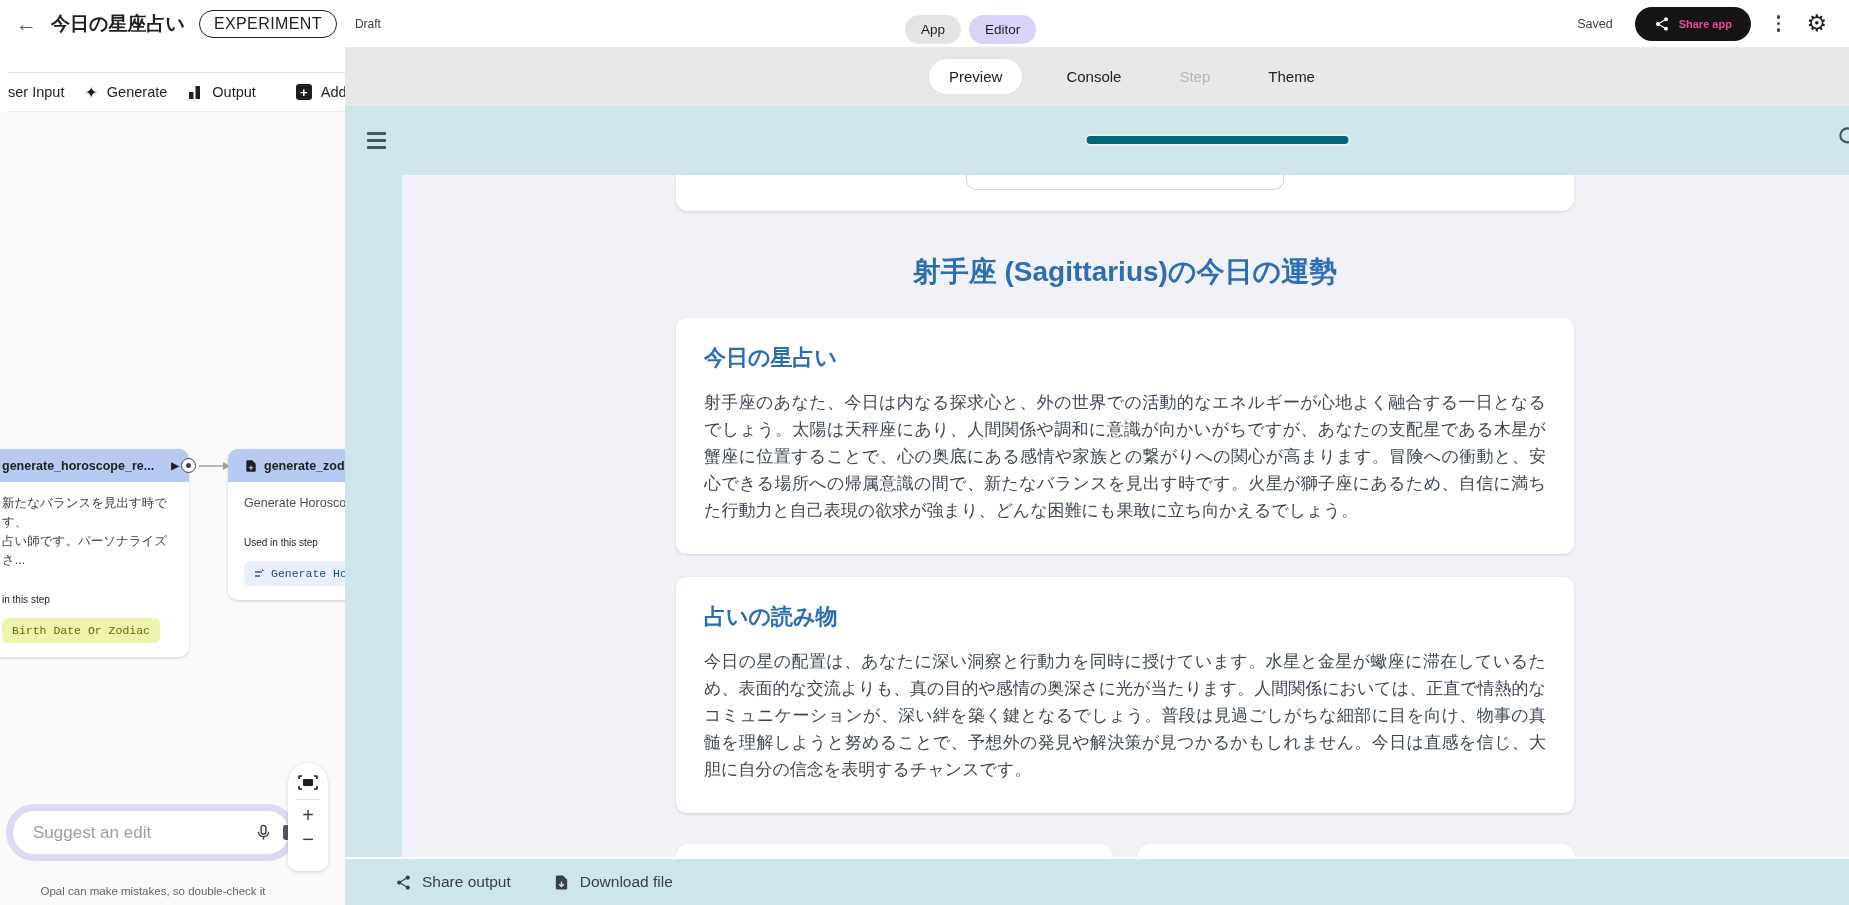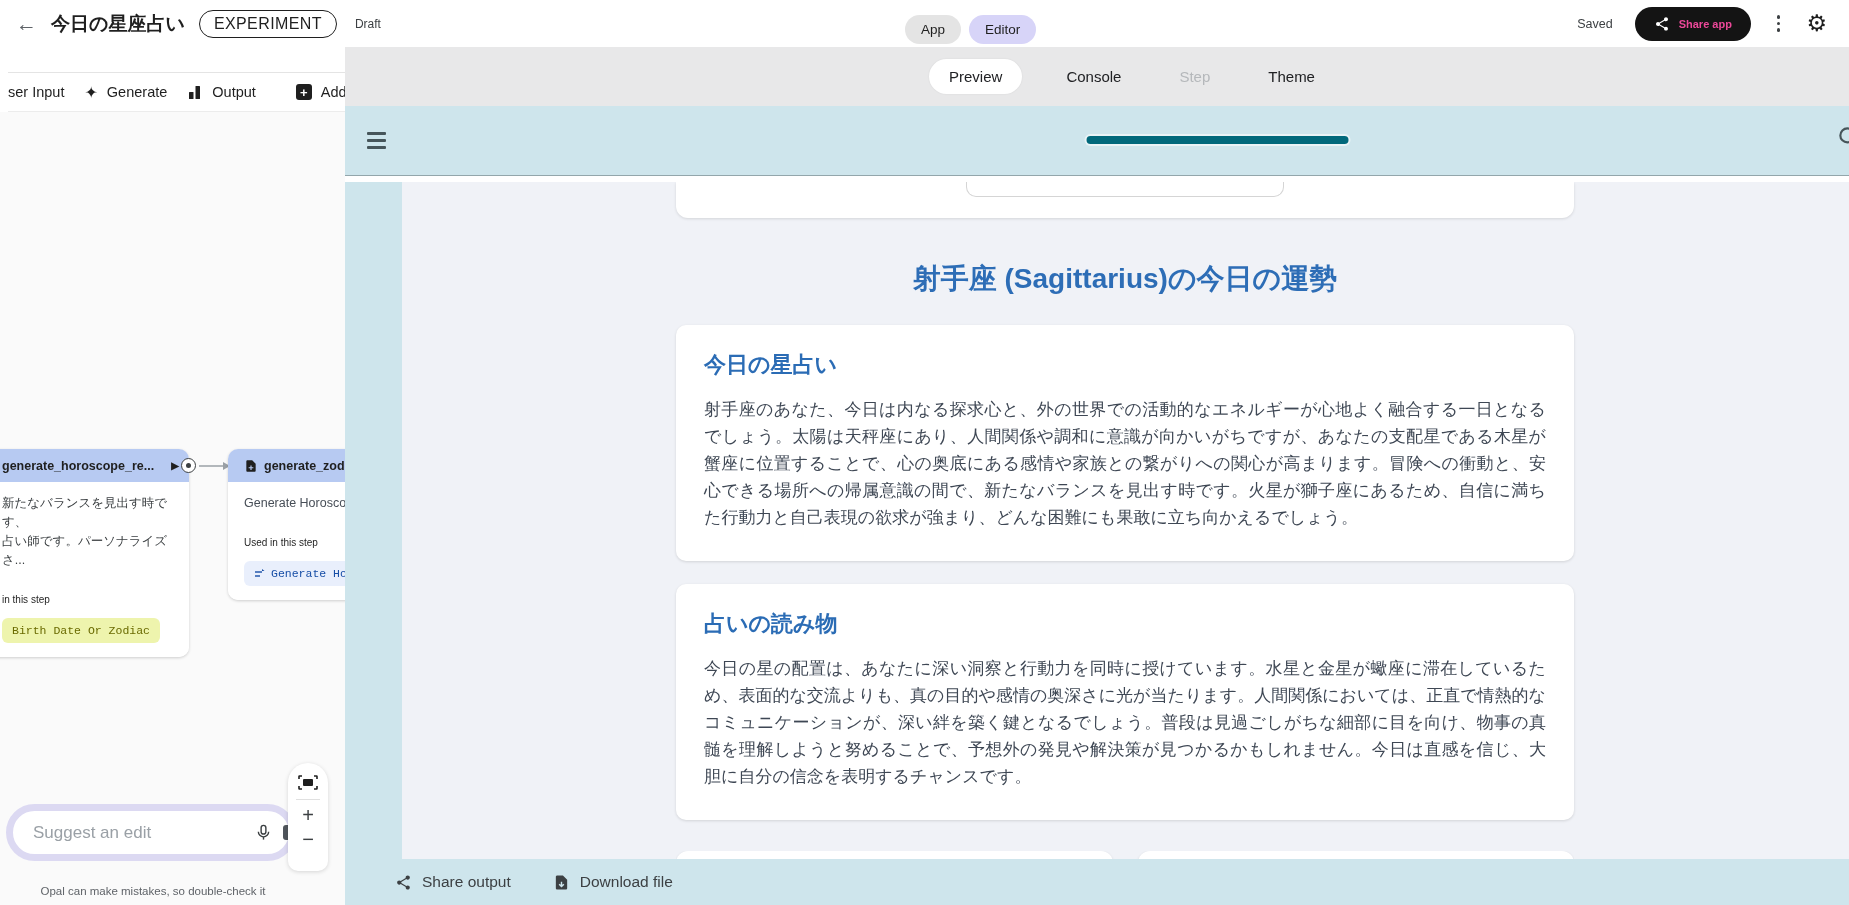--- a/index.html
+++ b/index.html
@@ -68,21 +68,21 @@
   .tab { font-size:15px; color:#202124; cursor:pointer; padding:9px 14px; }
   .tab-active { background:#fff; border-radius:999px; padding:9px 20px; box-shadow:0 0 2px rgba(0,0,0,.08); }
   .tab-disabled { color:#b5b8bb; cursor:default; }
 
   .app-header { position:absolute; top:59px; left:0; width:100%; height:70px; background:#cee5ec; border-bottom:1px solid #93a6ab; }
   .hamburger { position:absolute; left:22px; top:26px; display:flex; flex-direction:column; gap:4.5px; cursor:pointer; }
   .hamburger i { width:19px; height:2.5px; background:#46555a; border-radius:1px; }
   .teal-bar { position:absolute; left:50%; top:30px; transform:translateX(-4%); width:262px; height:8px; background:#00687b; border-radius:4px; box-shadow:0 0 0 2px rgba(255,255,255,.55); }
   .search-partial { position:absolute; right:-13px; top:18px; color:#46555a; }
 
-  .app-content { position:absolute; top:135px; left:0; width:100%; height:682px; background:#f0f2f7; overflow:hidden; }
+  .app-content { position:absolute; top:128px; left:0; width:100%; height:682px; background:#f0f2f7; overflow:hidden; }
   .teal-strip { position:absolute; left:0; top:0; width:57px; height:100%; background:#cee5ec; }
   .content-col { position:absolute; left:331px; top:0; width:898px; }
   .partial-card { height:36px; background:#fff; border-radius:0 0 12px 12px; box-shadow:0 1px 3px rgba(0,0,0,.12); position:relative; }
   .partial-input { position:absolute; left:290px; top:0; width:318px; height:15px; border:1px solid #d5d5d5; border-top:none; border-radius:0 0 10px 10px; }
   .zodiac-heading { margin-top:42px; text-align:center; font-size:28px; font-weight:700; color:#2d6db6; }
   .h-card { margin-top:27px; background:#fff; border-radius:10px; box-shadow:0 1px 3px rgba(0,0,0,.13); padding:25px 28px 30px; }
   .h-card + .h-card { margin-top:23px; }
   .h-card-title { font-size:22px; font-weight:700; color:#2b6cb5; margin-bottom:16px; }
   .h-card-body { font-size:17px; line-height:27px; color:#3e4754; text-align:justify; }
   .bottom-row { margin-top:31px; display:flex; gap:25px; height:36px; overflow:hidden; }

